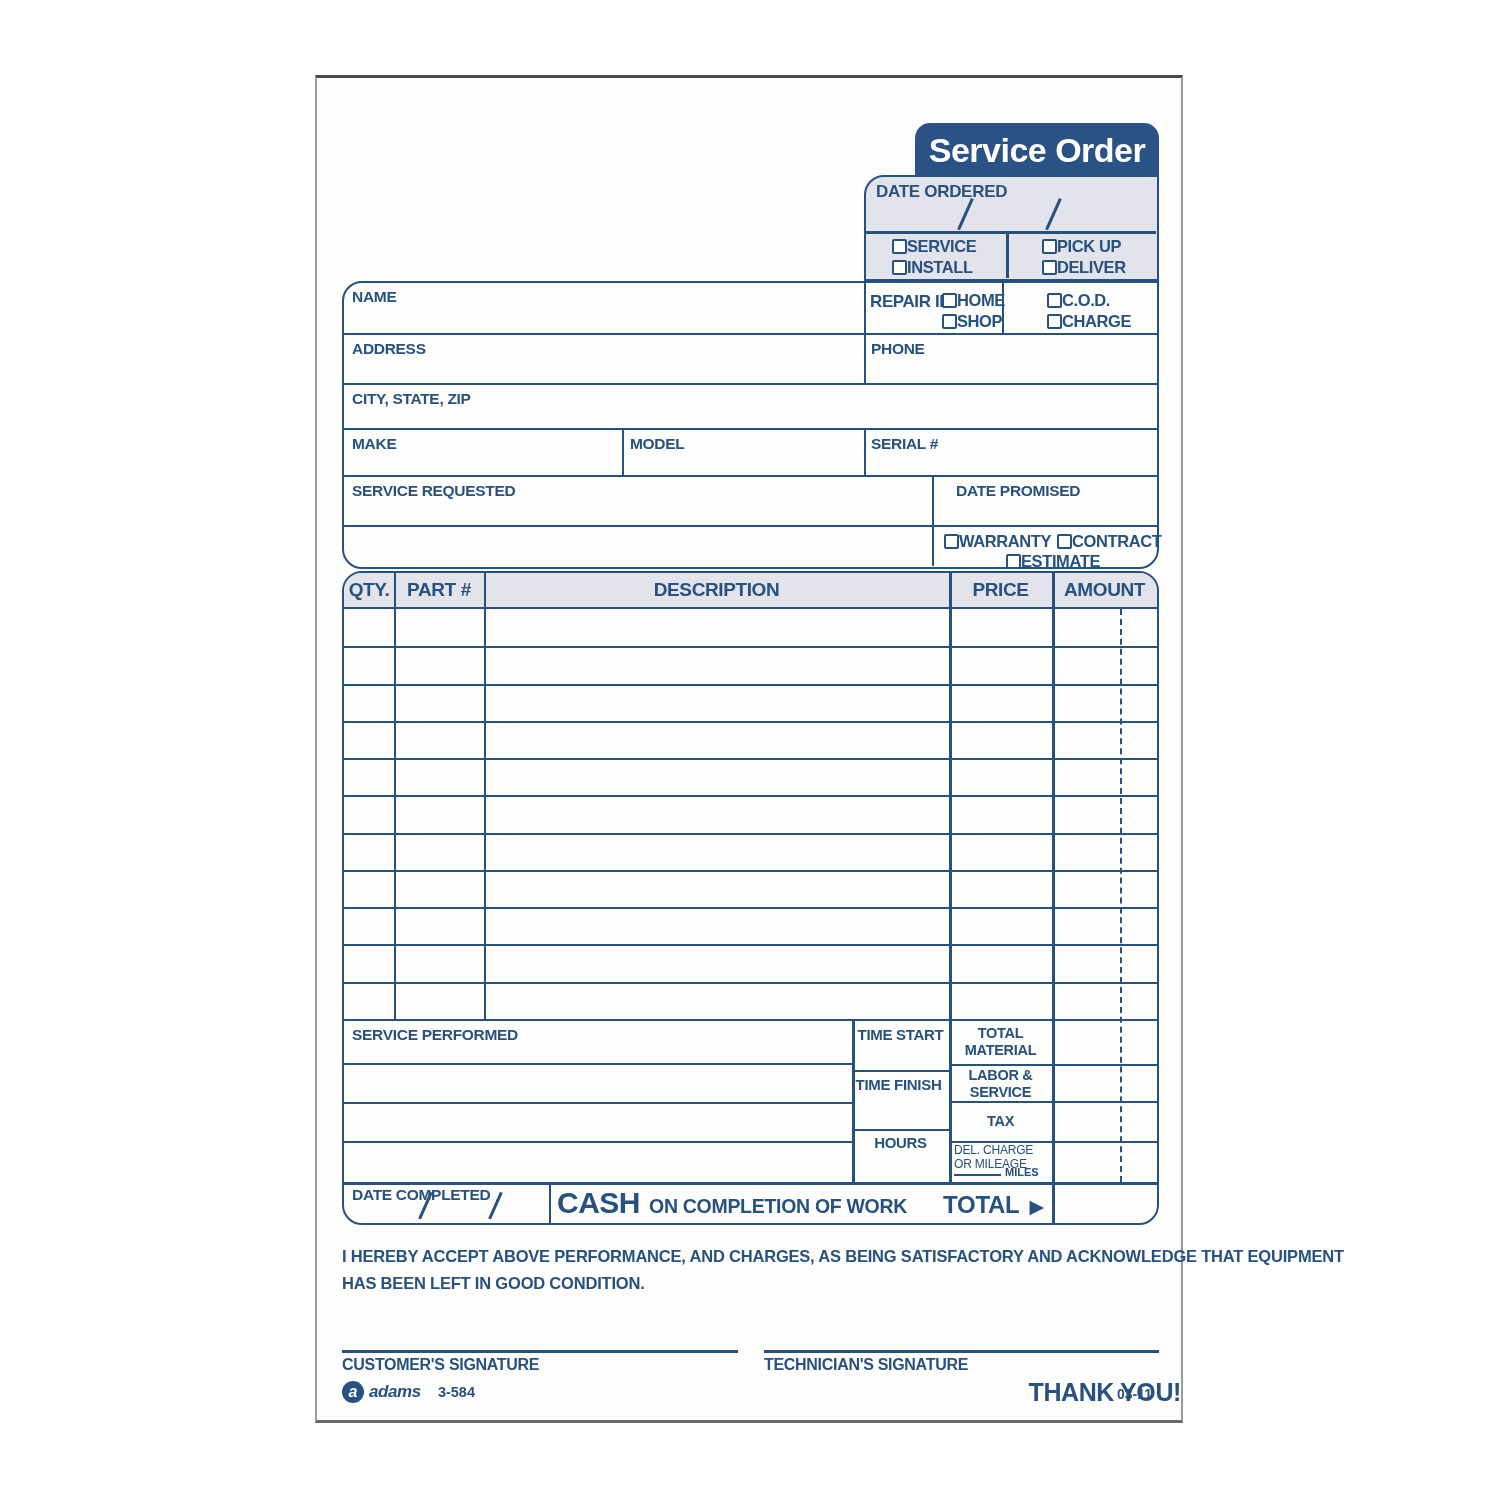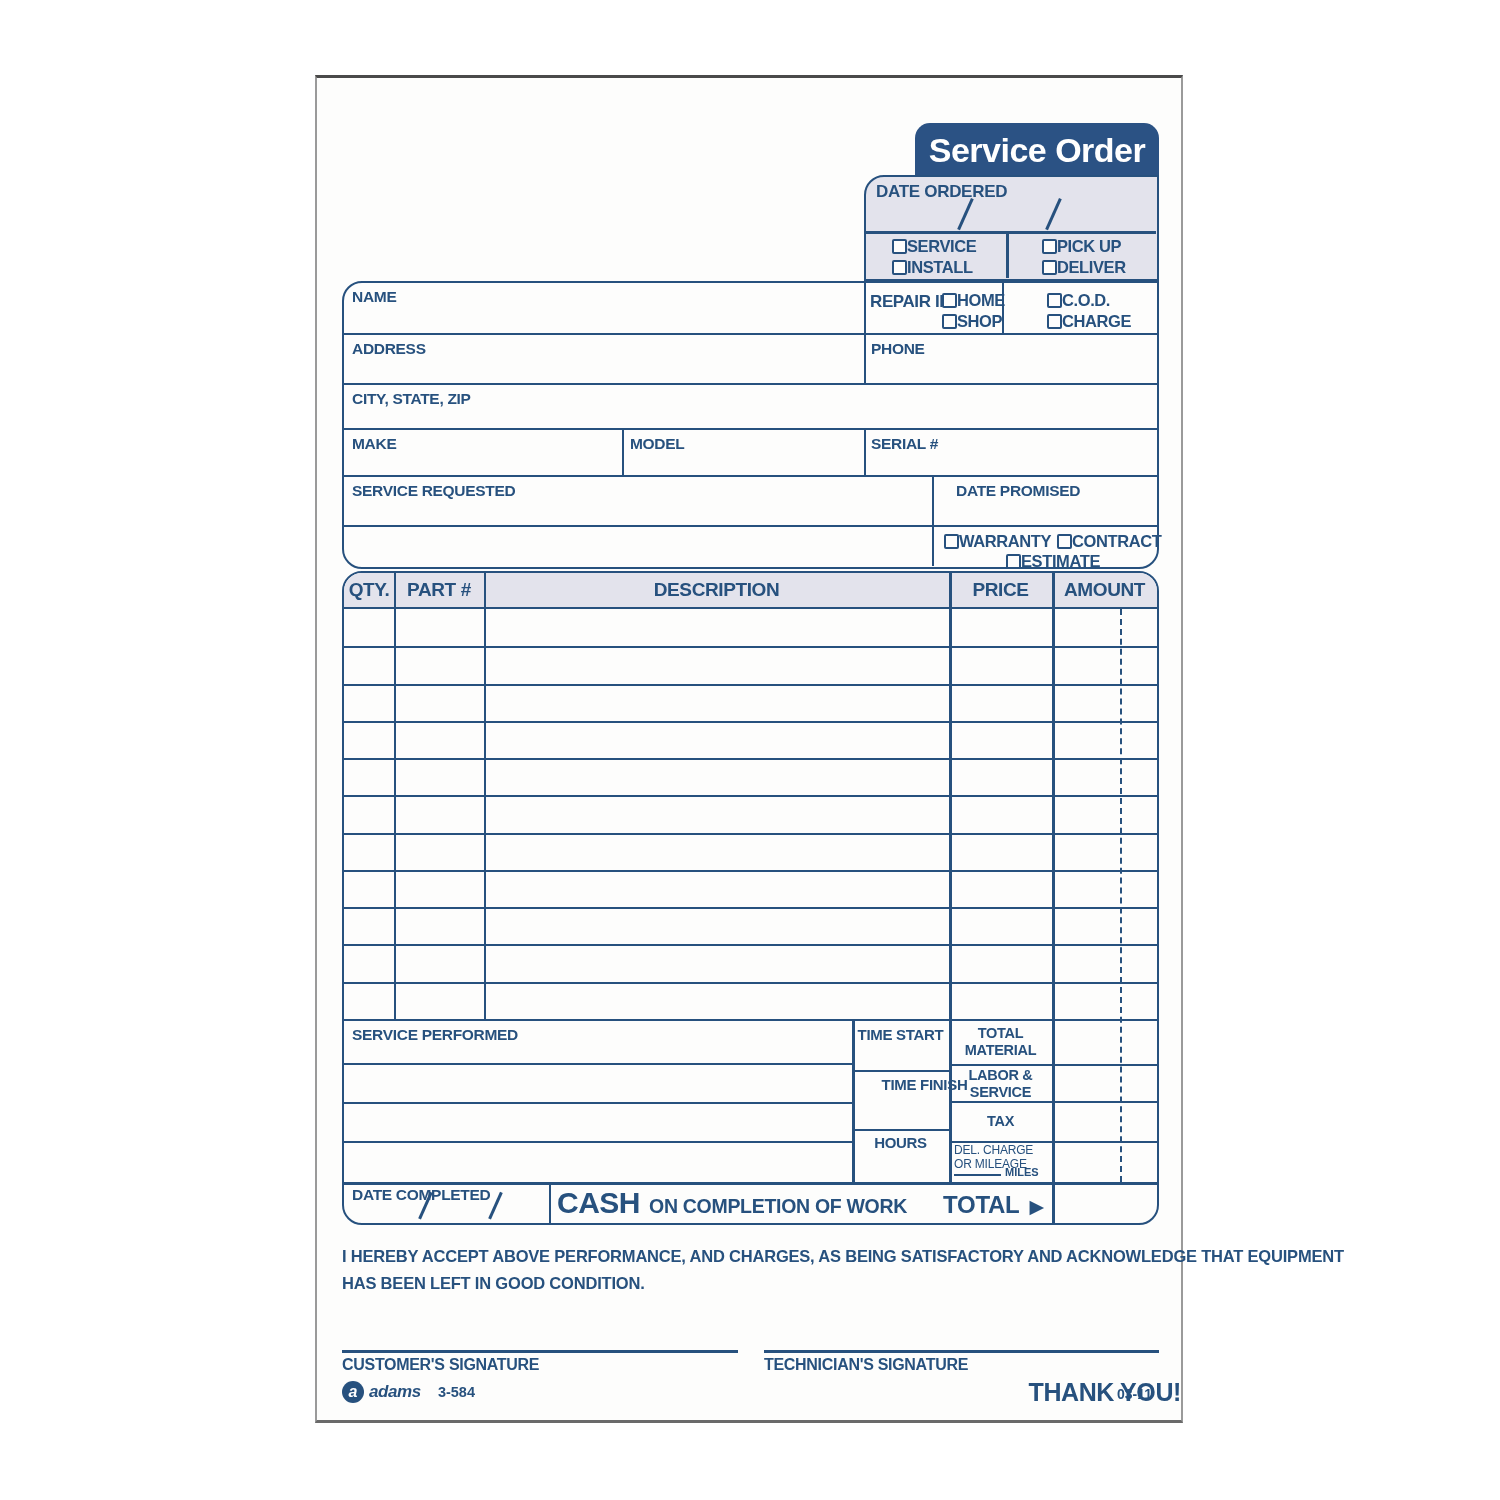--- a/index.html
+++ b/index.html
@@ -212,21 +212,21 @@
       <div class="abs" style="left:0;top:448px;width:508px;height:204px;">
         <span class="lbl abs" style="left:8px;top:5px;">SERVICE PERFORMED</span>
       </div>
       <div class="hline" style="left:0;top:490px;width:508px;"></div>
       <div class="hline" style="left:0;top:529px;width:508px;"></div>
       <div class="hline" style="left:0;top:568px;width:508px;"></div>
 
       <div class="vline" style="left:508px;top:448px;height:161px;width:2.5px;"></div>
       <span class="timelbl" style="left:508px;top:453px;">TIME START</span>
       <div class="hline" style="left:508px;top:497px;width:97px;"></div>
-      <span class="timelbl" style="left:532px;top:503px;">TIME FINISH</span>
+      <span class="timelbl" style="left:506px;top:503px;">TIME FINISH</span>
       <div class="hline" style="left:508px;top:556px;width:97px;"></div>
       <span class="timelbl" style="left:508px;top:561px;">HOURS</span>
 
       <div class="hline" style="left:605px;top:491px;width:212px;"></div>
       <div class="hline" style="left:605px;top:528px;width:212px;"></div>
       <div class="hline" style="left:605px;top:568px;width:212px;"></div>
       <span class="sumlbl" style="left:607px;top:452px;width:99px;">TOTAL MATERIAL</span>
       <span class="sumlbl" style="left:607px;top:494px;width:99px;">LABOR &amp; SERVICE</span>
       <span class="sumlbl" style="left:607px;top:540px;width:99px;">TAX</span>
       <span class="dellbl" style="left:610px;top:571px;width:96px;">DEL. CHARGE OR MILEAGE</span>

